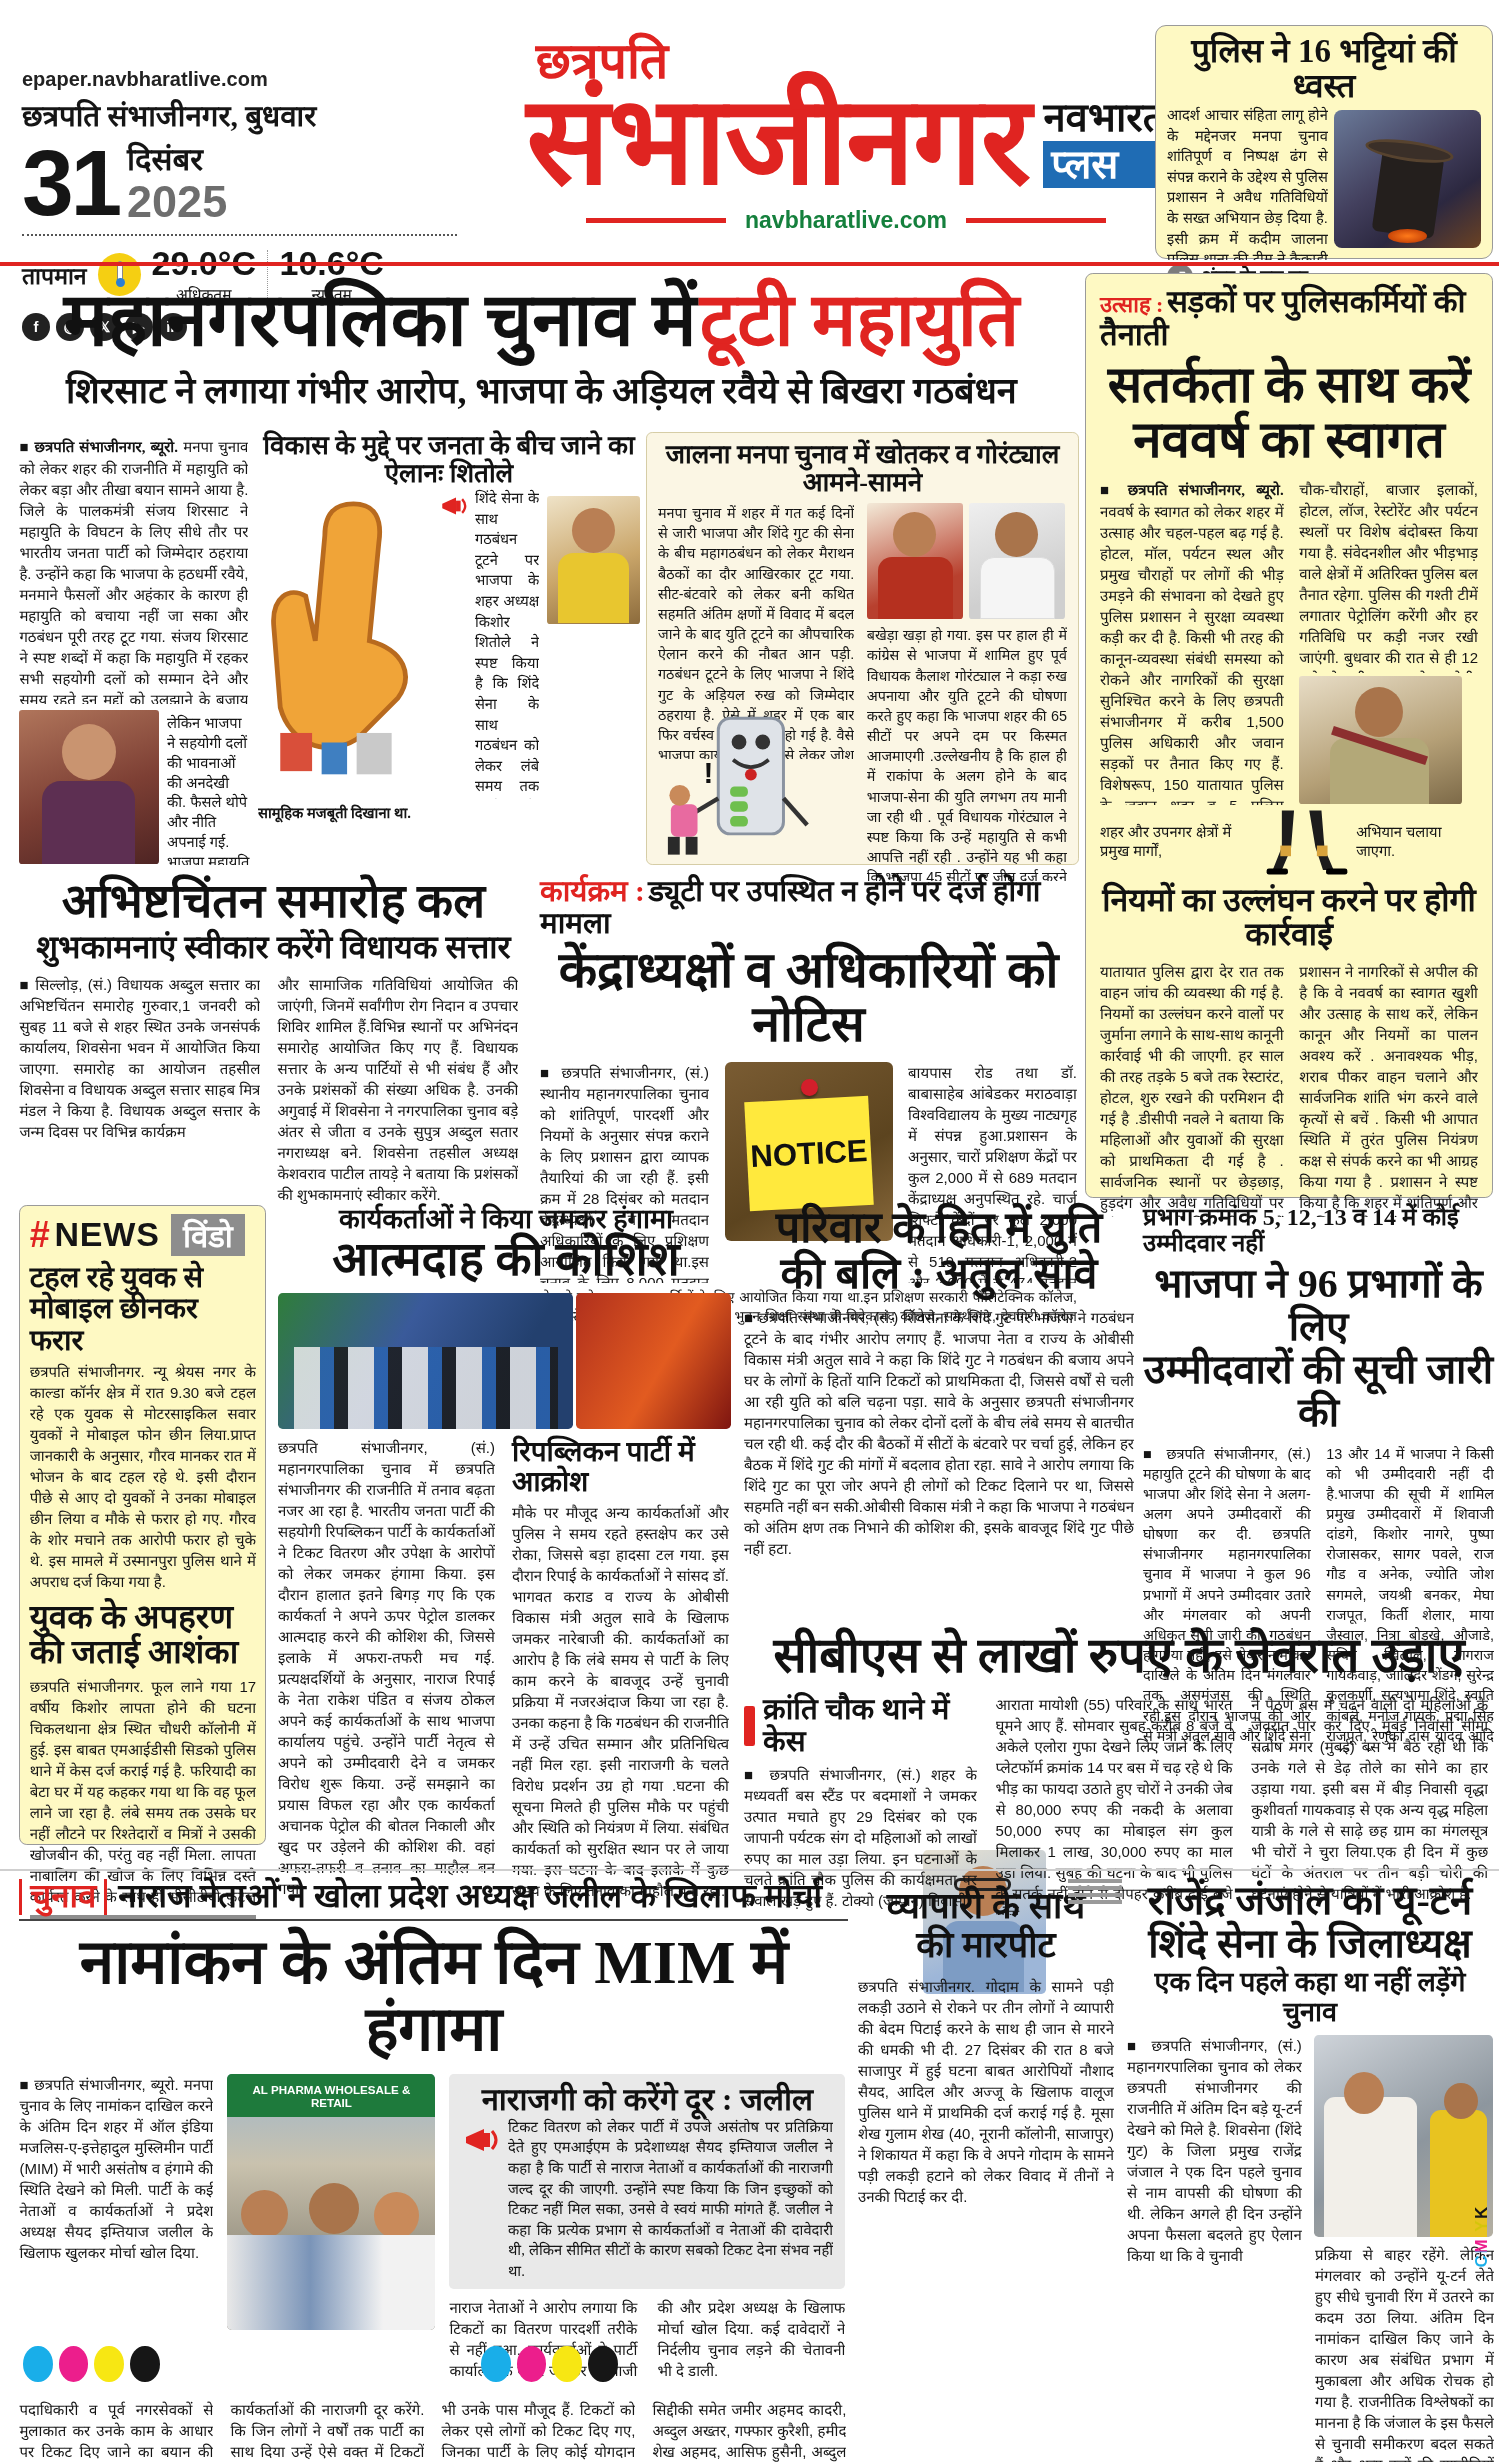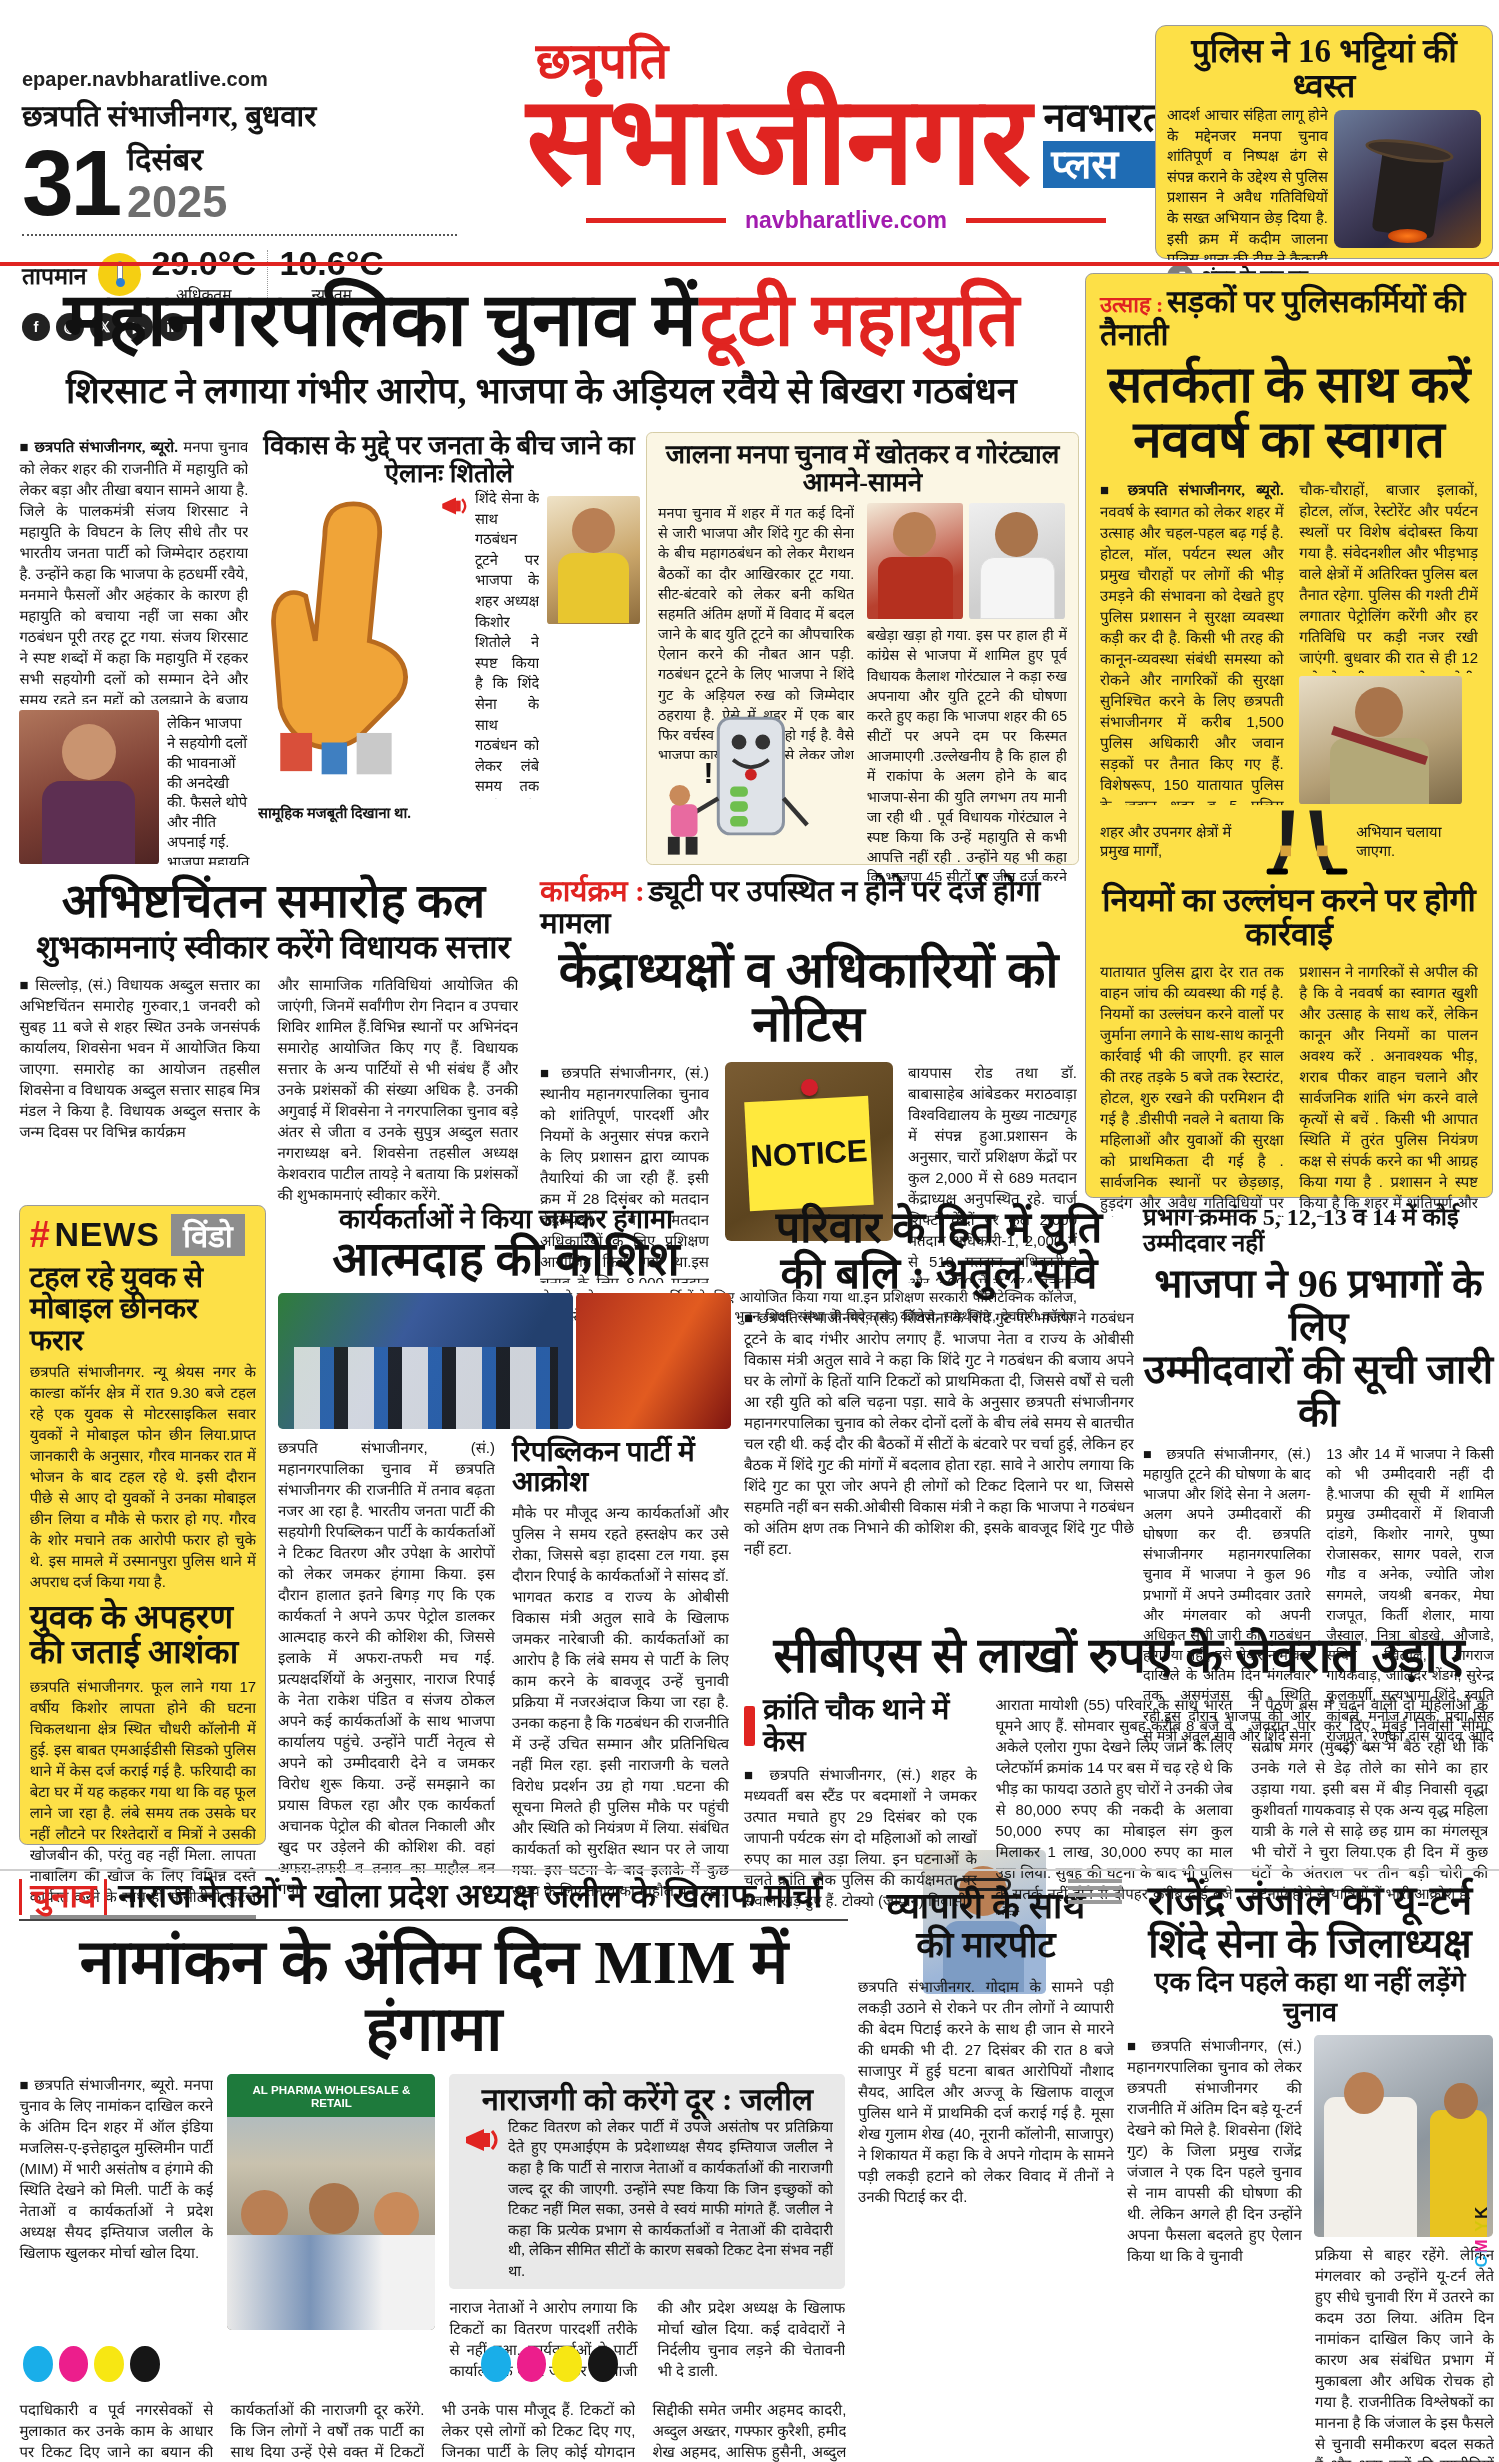--- a/index.html
+++ b/index.html
@@ -6,21 +6,21 @@
   html,body { background:#f2f2f2; }
   .page { position:relative; width:1500px; height:2462px; background:#ffffff;
           font-family:"Liberation Sans", sans-serif; color:#151515; overflow:hidden; }
   .abs { position:absolute; }
   .serif { font-family:"Liberation Serif", serif; }
   .hl { font-weight:bold; color:#111; line-height:1.08; }
   .red { color:#e02421; }
   .body-txt { font-size:15px; line-height:1.4; text-align:justify; overflow:hidden; }
   .byline { font-weight:bold; }
   .cols2 { column-count:2; column-gap:20px; }
-  .box { border:1.6px solid #9a9a9a; border-radius:7.8px; background:#fde047; }
+  .box { border:1.6px solid #9a9a9a; border-radius:7.8px; background:#fef9c3; }
   .ph { position:relative; overflow:hidden; border-radius:3.1px; }
   .dotset { display:flex; gap:6.2px; }
   .dot { width:29.5px; height:36px; border-radius:50%; }
   .c-c{background:#19aee9;} .c-m{background:#ec1e8c;} .c-y{background:#f7e713;} .c-k{background:#161616;}
   .soc { width:28px; height:28px; border-radius:50%; background:#222; color:#fff; display:flex;
          align-items:center; justify-content:center; font-weight:bold; font-size:14.7px; }
   .frag { font-size:14.7px; line-height:1.35; overflow:hidden; }
   .notice-note { background:#ffe93d; color:#111; font-weight:bold; display:flex; align-items:center;
                  justify-content:center; transform:rotate(-3deg); }
   .graybar { background:#8d8d8d; }
@@ -72,21 +72,21 @@
         <div class="serif red" style="font-size:50px; font-weight:bold; line-height:0.9; margin-left:9.3px;">छत्रपति</div>
         <div class="serif red" style="font-size:123px; font-weight:bold; line-height:0.95; letter-spacing:-1.6px;">संभाजीनगर</div>
       </div>
       <div style="padding-bottom:12.4px;">
         <div class="serif" style="font-size:40px; font-weight:bold; color:#111; line-height:1;">नवभारत</div>
         <div class="serif" style="font-size:40px; font-weight:bold; color:#fff; background:#1f6cb4; line-height:1.1; padding:1.6px 7.8px; margin-top:3.1px;">प्लस</div>
       </div>
     </div>
     <div style="display:flex; align-items:center; justify-content:center; gap:18.6px; margin-top:6.2px;">
       <div style="height:4.7px; width:140px; background:#e02421;"></div>
-      <div style="font-size:23px; font-weight:bold; color:#a21caf;">navbharatlive.com</div>
+      <div style="font-size:23px; font-weight:bold; color:#15803d;">navbharatlive.com</div>
       <div style="height:4.7px; width:140px; background:#e02421;"></div>
     </div>
   </div>
 
   <div class="abs box" style="left:1155px; top:25px; width:338px; height:234px; border-radius:11px; padding:7.8px 11px;">
     <div class="serif hl" style="font-size:33px; text-align:center;">पुलिस ने 16 भट्टियां कीं ध्वस्त</div>
     <div class="ph" style="float:right; width:147px; height:138px; margin:4.7px 0 3.1px 6.2px; border-radius:7.8px;
          background:linear-gradient(145deg,#6a7a99 0%,#43405e 45%,#2c2840 70%,#6b4223 100%);">
       <div style="position:absolute; left:43px; top:43px; width:62px; height:82px; background:#241f1d; border-radius:6.2px; transform:rotate(8deg);"></div>
       <div style="position:absolute; left:31px; top:31px; width:89px; height:20px; background:#3a2f28; border-radius:50%; transform:rotate(8deg); border:3.1px solid #57432f;"></div>

